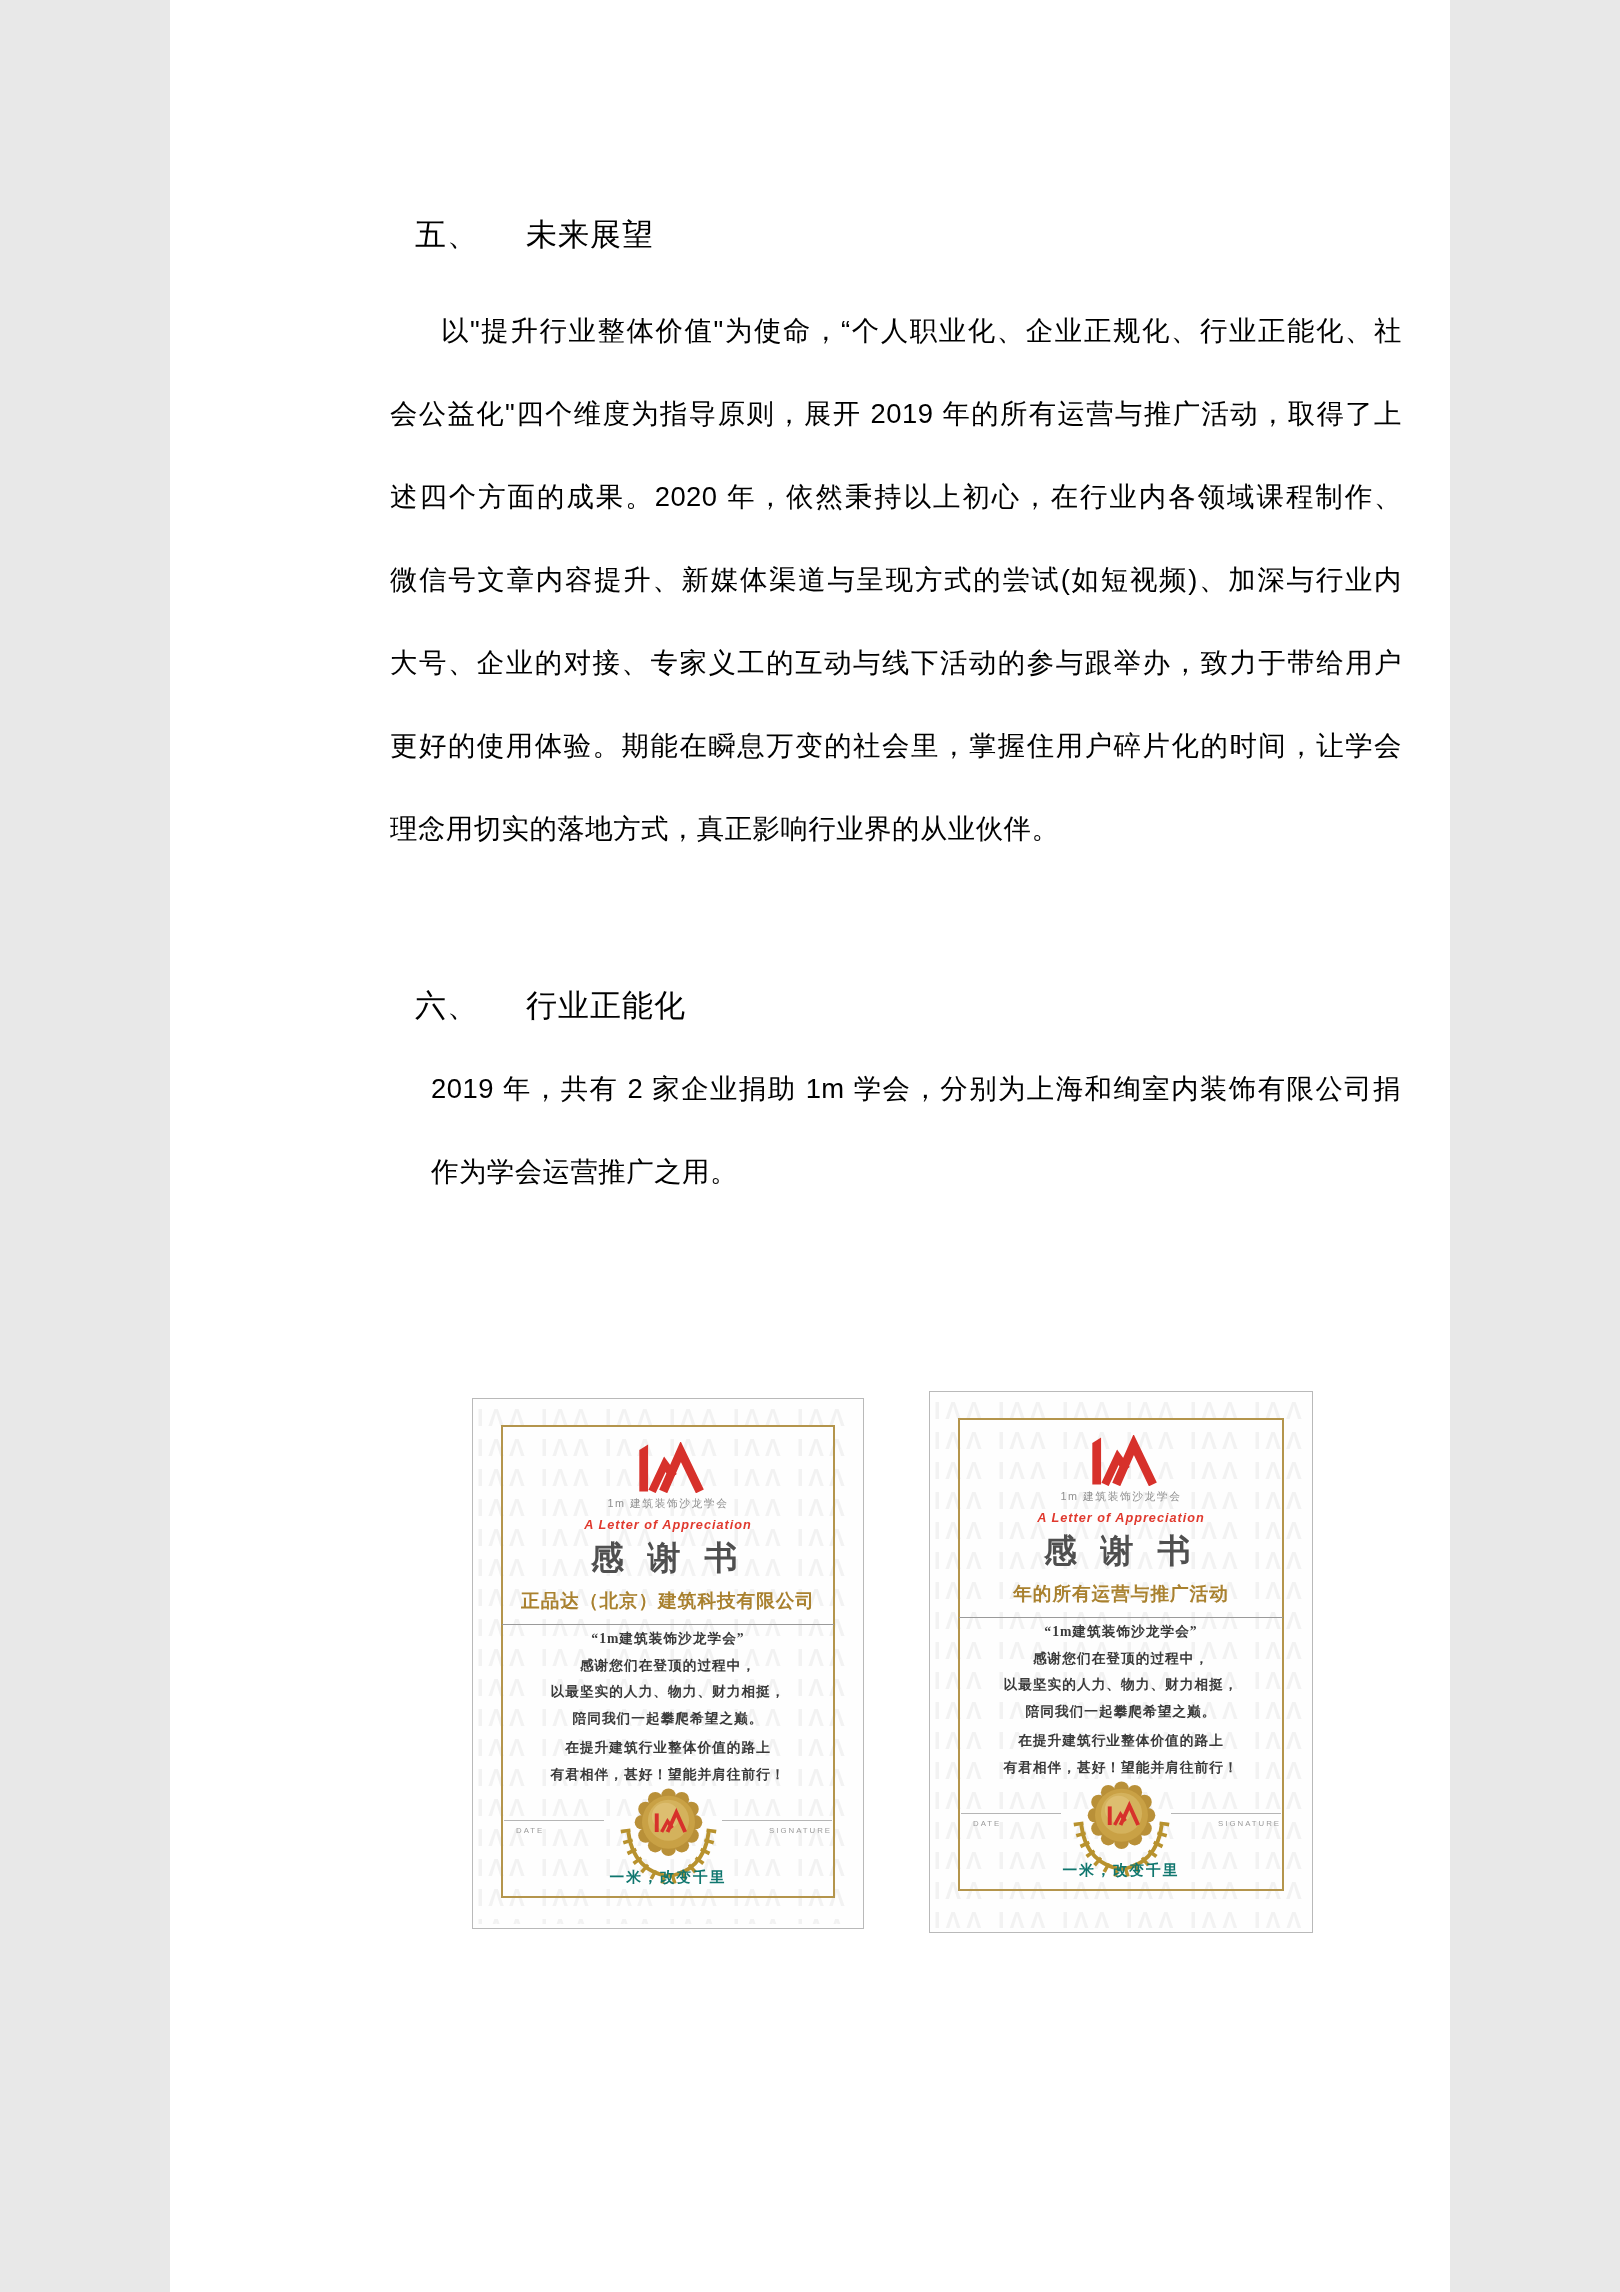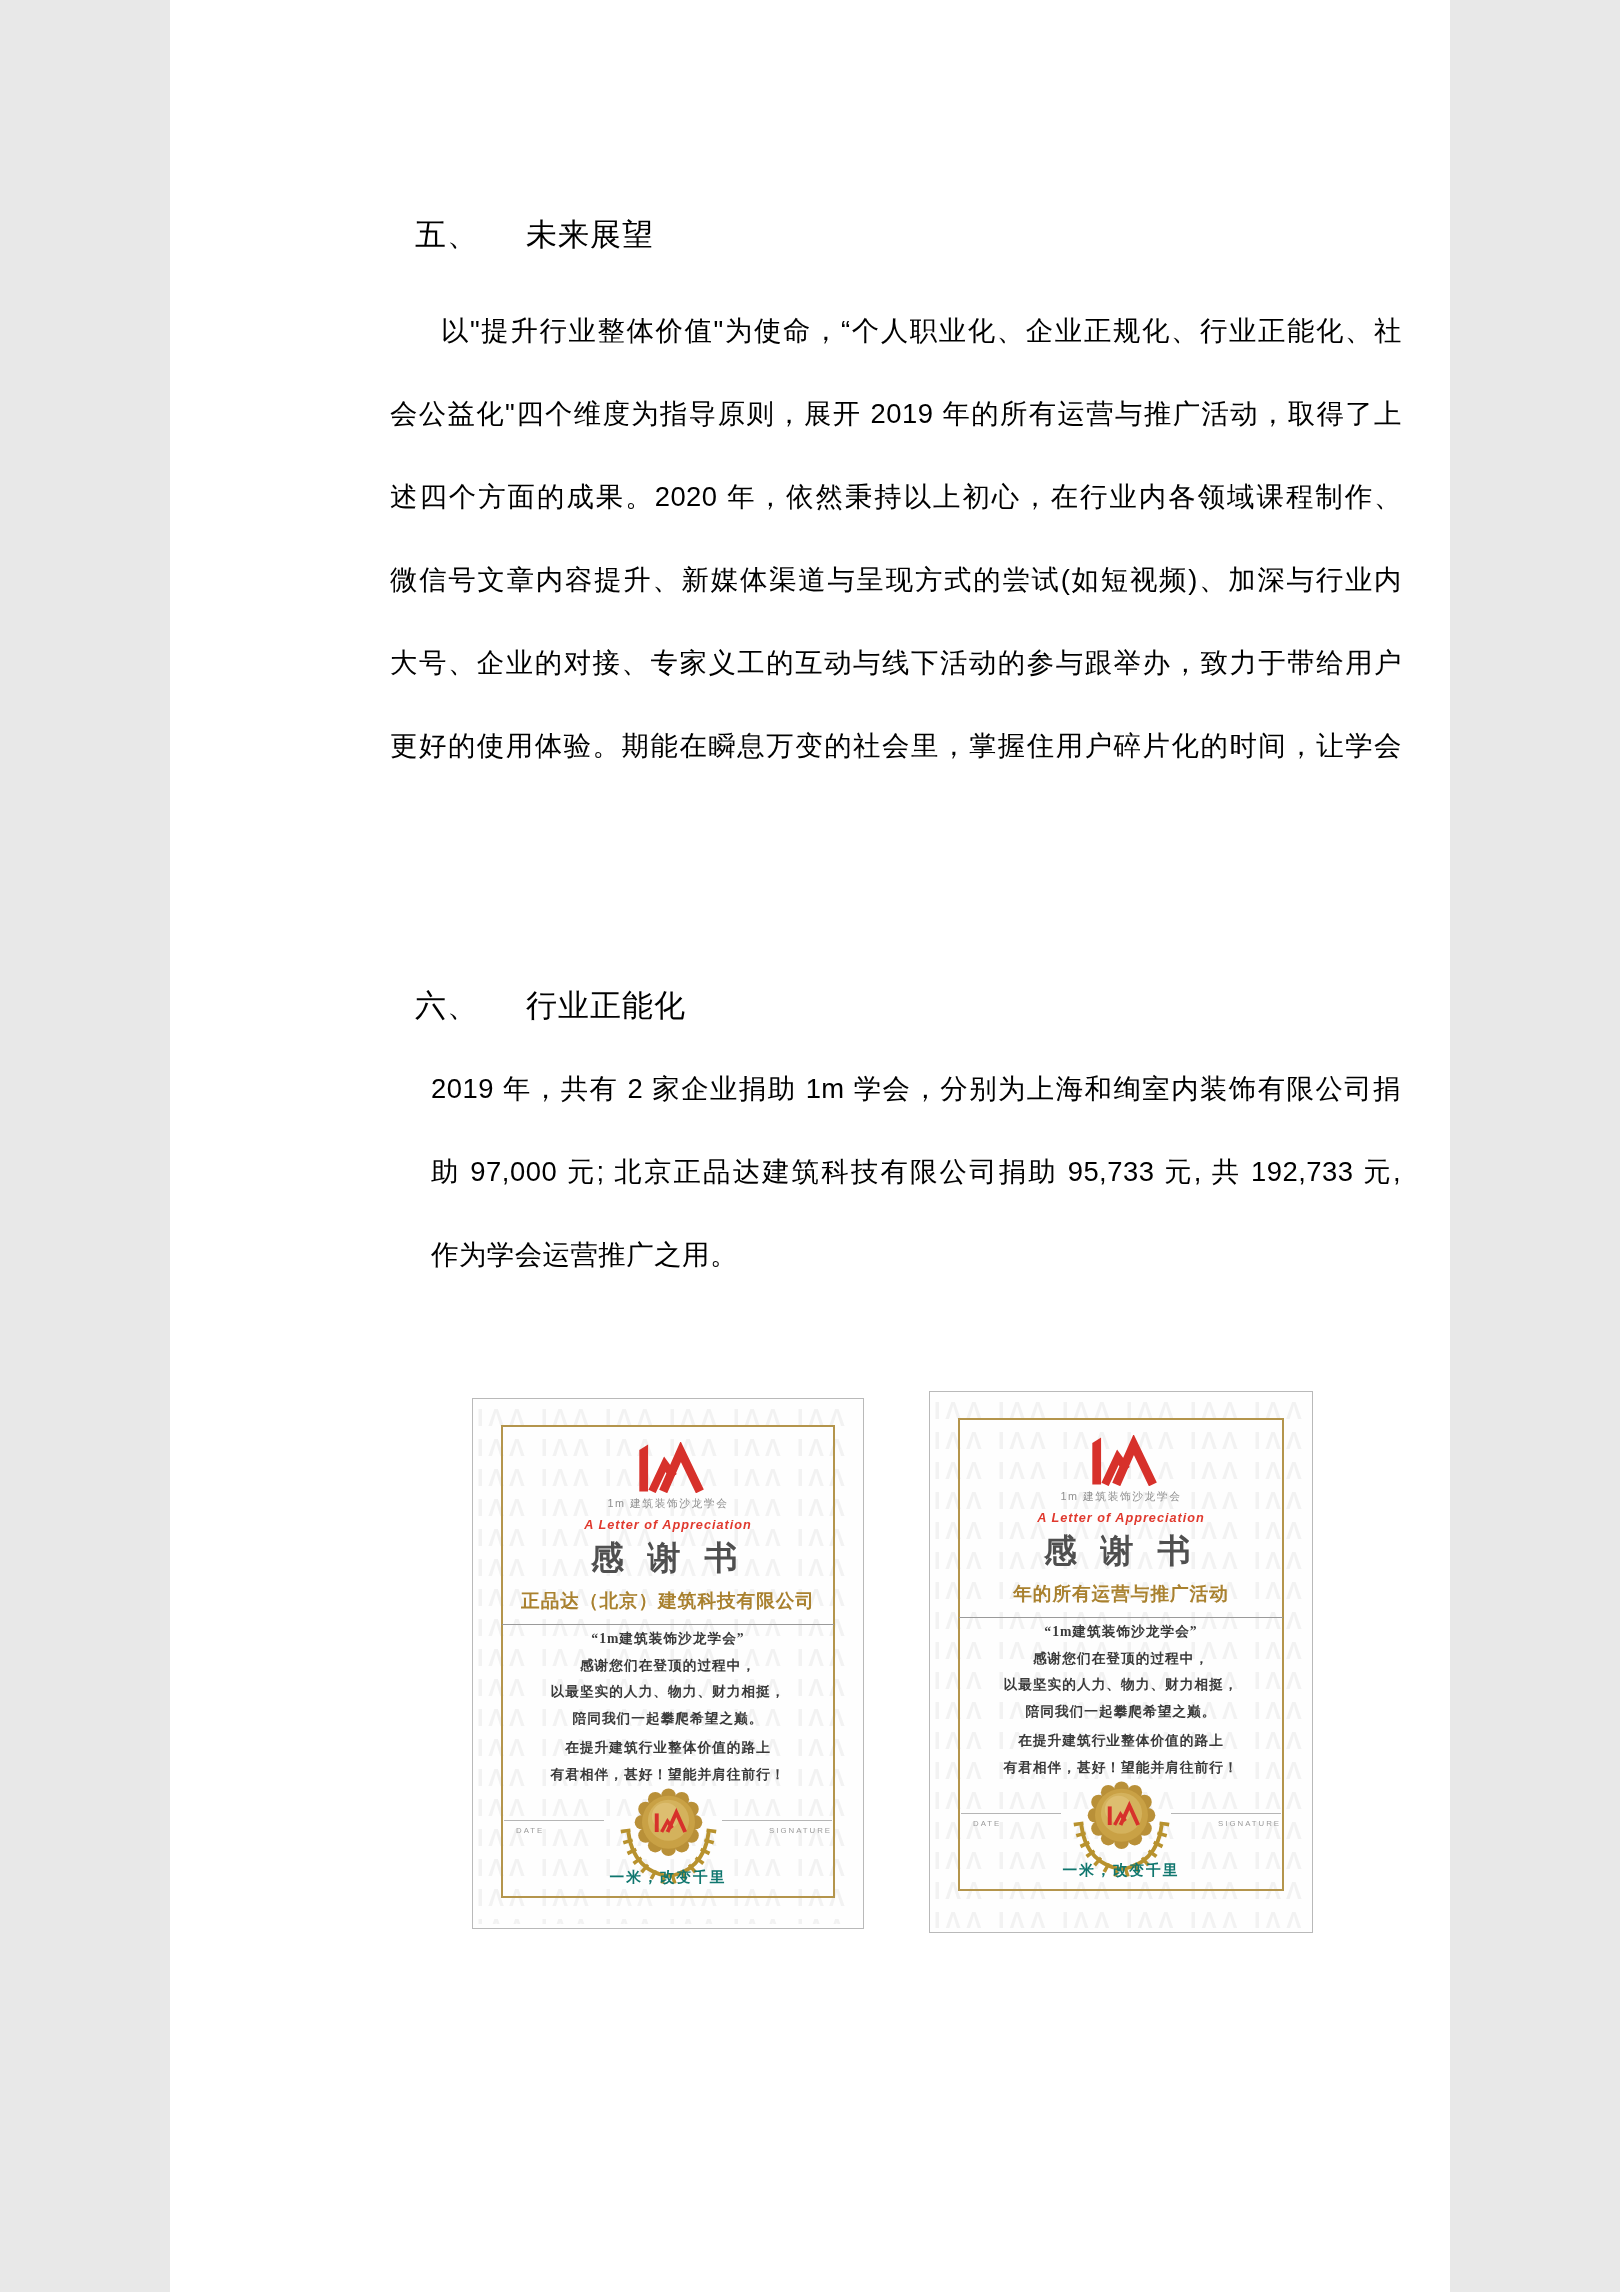--- a/index.html
+++ b/index.html
@@ -94,29 +94,29 @@
     <span>五、</span><span class="hgap"></span><span>未来展望</span>
   </div>
 
   <div class="para para1">
     <div class="pline indent">以"提升行业整体价值"为使命，“个人职业化、企业正规化、行业正能化、社</div>
     <div class="pline">会公益化"四个维度为指导原则，展开 2019 年的所有运营与推广活动，取得了上</div>
     <div class="pline">述四个方面的成果。2020 年，依然秉持以上初心，在行业内各领域课程制作、</div>
     <div class="pline">微信号文章内容提升、新媒体渠道与呈现方式的尝试(如短视频)、加深与行业内</div>
     <div class="pline">大号、企业的对接、专家义工的互动与线下活动的参与跟举办，致力于带给用户</div>
     <div class="pline">更好的使用体验。期能在瞬息万变的社会里，掌握住用户碎片化的时间，让学会</div>
+    <div class="pline end">理念用切实的落地方式，真正影响行业界的从业伙伴。</div>
   </div>
 
   <div class="heading" style="top:983px">
     <span>六、</span><span class="hgap"></span><span>行业正能化</span>
   </div>
 
   <div class="para para2">
     <div class="pline">2019 年，共有 2 家企业捐助 1m 学会，分别为上海和绚室内装饰有限公司捐</div>
-    <div class="pline">助 97,000 元; 北京正品达建筑科技有限公司捐助 95,733 元, 共 192,733 元,</div>
     <div class="pline end">作为学会运营推广之用。</div>
   </div>
 
   <div class="cert cert-left">
     <div class="watermark">IΛΛ IΛΛ IΛΛ IΛΛ IΛΛ IΛΛ IΛΛ IΛΛ IΛΛ IΛΛ IΛΛ IΛΛ IΛΛ IΛΛ IΛΛ IΛΛ IΛΛ IΛΛ IΛΛ IΛΛ IΛΛ IΛΛ IΛΛ IΛΛ IΛΛ IΛΛ IΛΛ IΛΛ IΛΛ IΛΛ IΛΛ IΛΛ IΛΛ IΛΛ IΛΛ IΛΛ IΛΛ IΛΛ IΛΛ IΛΛ IΛΛ IΛΛ IΛΛ IΛΛ IΛΛ IΛΛ IΛΛ IΛΛ IΛΛ IΛΛ IΛΛ IΛΛ IΛΛ IΛΛ IΛΛ IΛΛ IΛΛ IΛΛ IΛΛ IΛΛ IΛΛ IΛΛ IΛΛ IΛΛ IΛΛ IΛΛ IΛΛ IΛΛ IΛΛ IΛΛ IΛΛ IΛΛ IΛΛ IΛΛ IΛΛ IΛΛ IΛΛ IΛΛ IΛΛ IΛΛ IΛΛ IΛΛ IΛΛ IΛΛ IΛΛ IΛΛ IΛΛ IΛΛ IΛΛ IΛΛ IΛΛ IΛΛ IΛΛ IΛΛ IΛΛ IΛΛ IΛΛ IΛΛ IΛΛ IΛΛ IΛΛ IΛΛ IΛΛ IΛΛ IΛΛ IΛΛ IΛΛ IΛΛ IΛΛ IΛΛ IΛΛ IΛΛ IΛΛ IΛΛ IΛΛ IΛΛ IΛΛ IΛΛ IΛΛ IΛΛ IΛΛ IΛΛ IΛΛ IΛΛ IΛΛ IΛΛ IΛΛ IΛΛ IΛΛ IΛΛ IΛΛ IΛΛ IΛΛ IΛΛ IΛΛ IΛΛ IΛΛ IΛΛ IΛΛ IΛΛ IΛΛ IΛΛ IΛΛ IΛΛ IΛΛ IΛΛ IΛΛ IΛΛ IΛΛ IΛΛ IΛΛ IΛΛ IΛΛ IΛΛ IΛΛ IΛΛ IΛΛ IΛΛ IΛΛ IΛΛ IΛΛ IΛΛ IΛΛ IΛΛ IΛΛ IΛΛ IΛΛ IΛΛ IΛΛ IΛΛ IΛΛ IΛΛ IΛΛ IΛΛ IΛΛ IΛΛ IΛΛ IΛΛ IΛΛ IΛΛ IΛΛ IΛΛ IΛΛ IΛΛ IΛΛ IΛΛ IΛΛ IΛΛ IΛΛ IΛΛ IΛΛ IΛΛ IΛΛ IΛΛ IΛΛ IΛΛ IΛΛ IΛΛ IΛΛ IΛΛ IΛΛ IΛΛ IΛΛ IΛΛ IΛΛ IΛΛ IΛΛ IΛΛ IΛΛ IΛΛ IΛΛ IΛΛ IΛΛ IΛΛ IΛΛ IΛΛ IΛΛ IΛΛ IΛΛ IΛΛ IΛΛ IΛΛ IΛΛ IΛΛ IΛΛ IΛΛ IΛΛ IΛΛ IΛΛ IΛΛ IΛΛ IΛΛ IΛΛ IΛΛ IΛΛ IΛΛ IΛΛ IΛΛ IΛΛ IΛΛ IΛΛ IΛΛ IΛΛ IΛΛ IΛΛ IΛΛ IΛΛ IΛΛ IΛΛ IΛΛ IΛΛ IΛΛ IΛΛ IΛΛ IΛΛ IΛΛ IΛΛ IΛΛ IΛΛ IΛΛ IΛΛ IΛΛ IΛΛ IΛΛ IΛΛ IΛΛ IΛΛ IΛΛ IΛΛ IΛΛ IΛΛ IΛΛ IΛΛ IΛΛ IΛΛ IΛΛ IΛΛ IΛΛ IΛΛ IΛΛ IΛΛ IΛΛ IΛΛ IΛΛ IΛΛ IΛΛ IΛΛ IΛΛ IΛΛ IΛΛ IΛΛ IΛΛ IΛΛ IΛΛ IΛΛ IΛΛ IΛΛ IΛΛ IΛΛ IΛΛ IΛΛ IΛΛ IΛΛ IΛΛ IΛΛ IΛΛ IΛΛ IΛΛ IΛΛ IΛΛ IΛΛ IΛΛ IΛΛ IΛΛ IΛΛ IΛΛ IΛΛ IΛΛ IΛΛ IΛΛ IΛΛ IΛΛ IΛΛ IΛΛ IΛΛ IΛΛ IΛΛ IΛΛ IΛΛ IΛΛ IΛΛ IΛΛ IΛΛ IΛΛ IΛΛ IΛΛ IΛΛ IΛΛ IΛΛ IΛΛ IΛΛ IΛΛ IΛΛ IΛΛ IΛΛ IΛΛ IΛΛ IΛΛ IΛΛ IΛΛ IΛΛ IΛΛ IΛΛ IΛΛ IΛΛ IΛΛ IΛΛ IΛΛ IΛΛ IΛΛ IΛΛ IΛΛ IΛΛ IΛΛ IΛΛ IΛΛ IΛΛ IΛΛ IΛΛ IΛΛ IΛΛ IΛΛ IΛΛ IΛΛ IΛΛ IΛΛ IΛΛ IΛΛ IΛΛ IΛΛ </div>
     <div class="cert-frame"></div>
     <div class="cert-inner">
       <div class="logo-wrap">
         <svg viewBox="0 0 100 64" width="80" height="51" aria-hidden="true">
           <polygon points="14,10 25,3 25,62 14,62" fill="#d7312b"></polygon>

